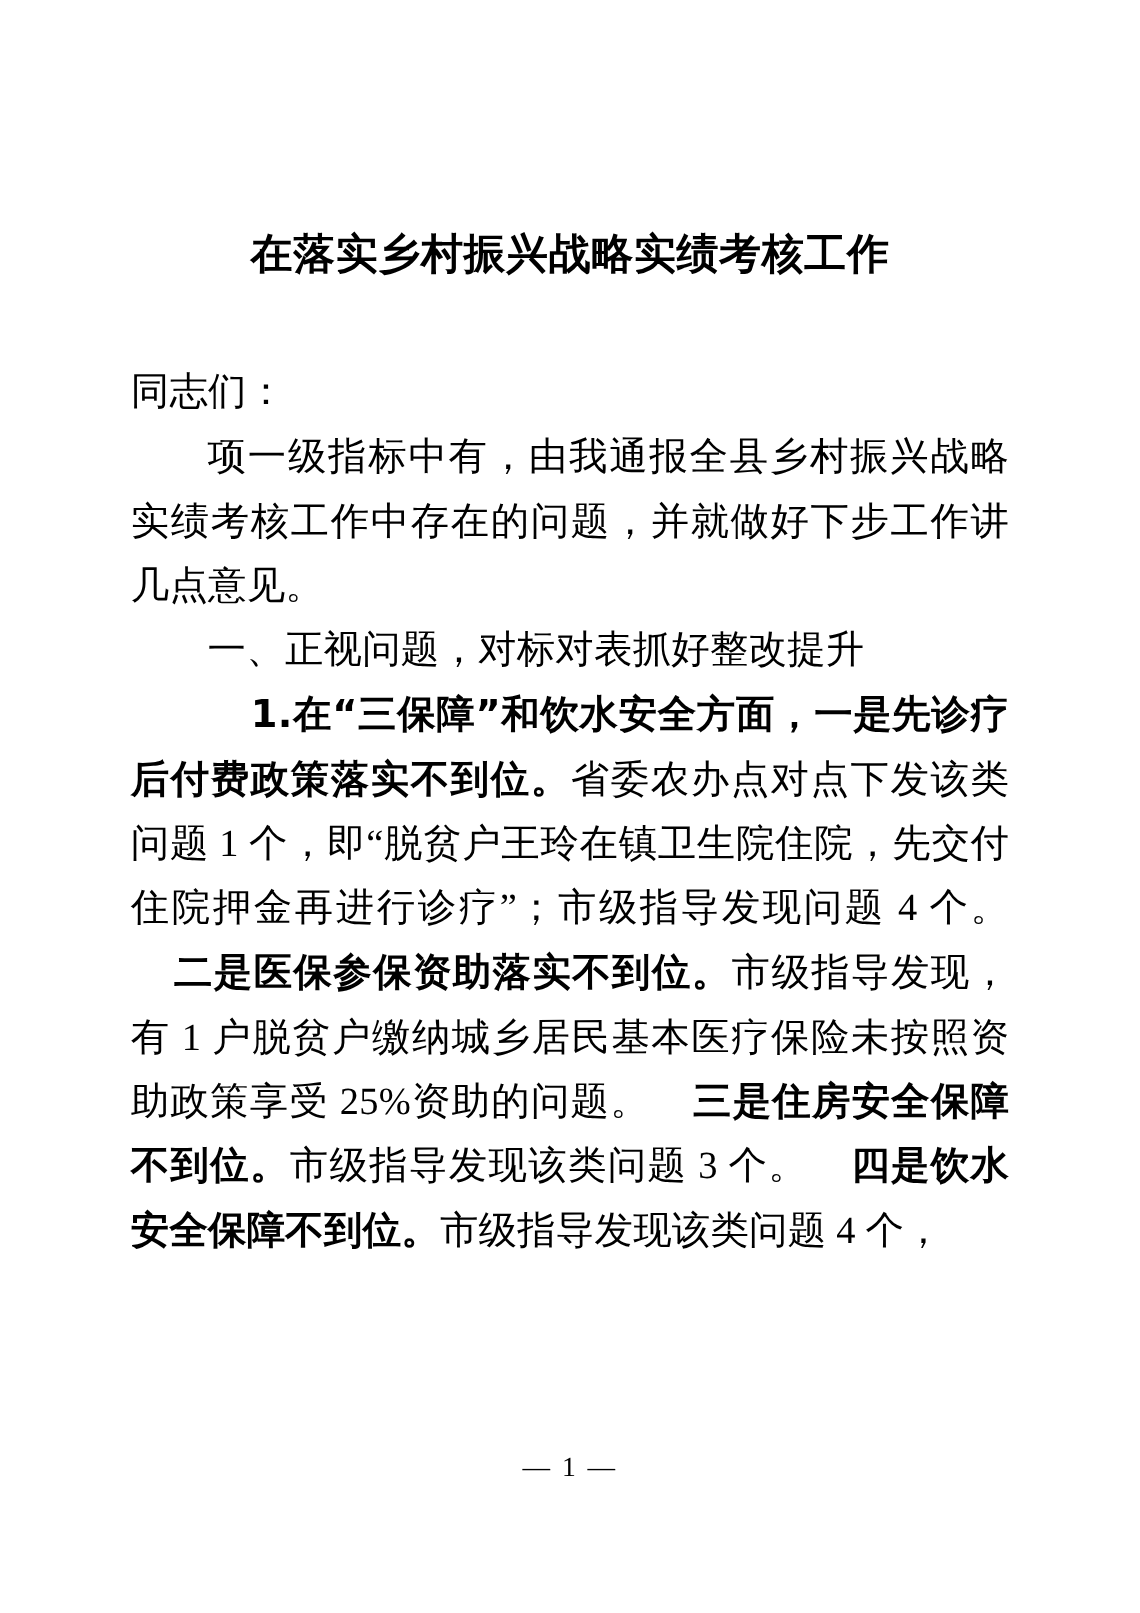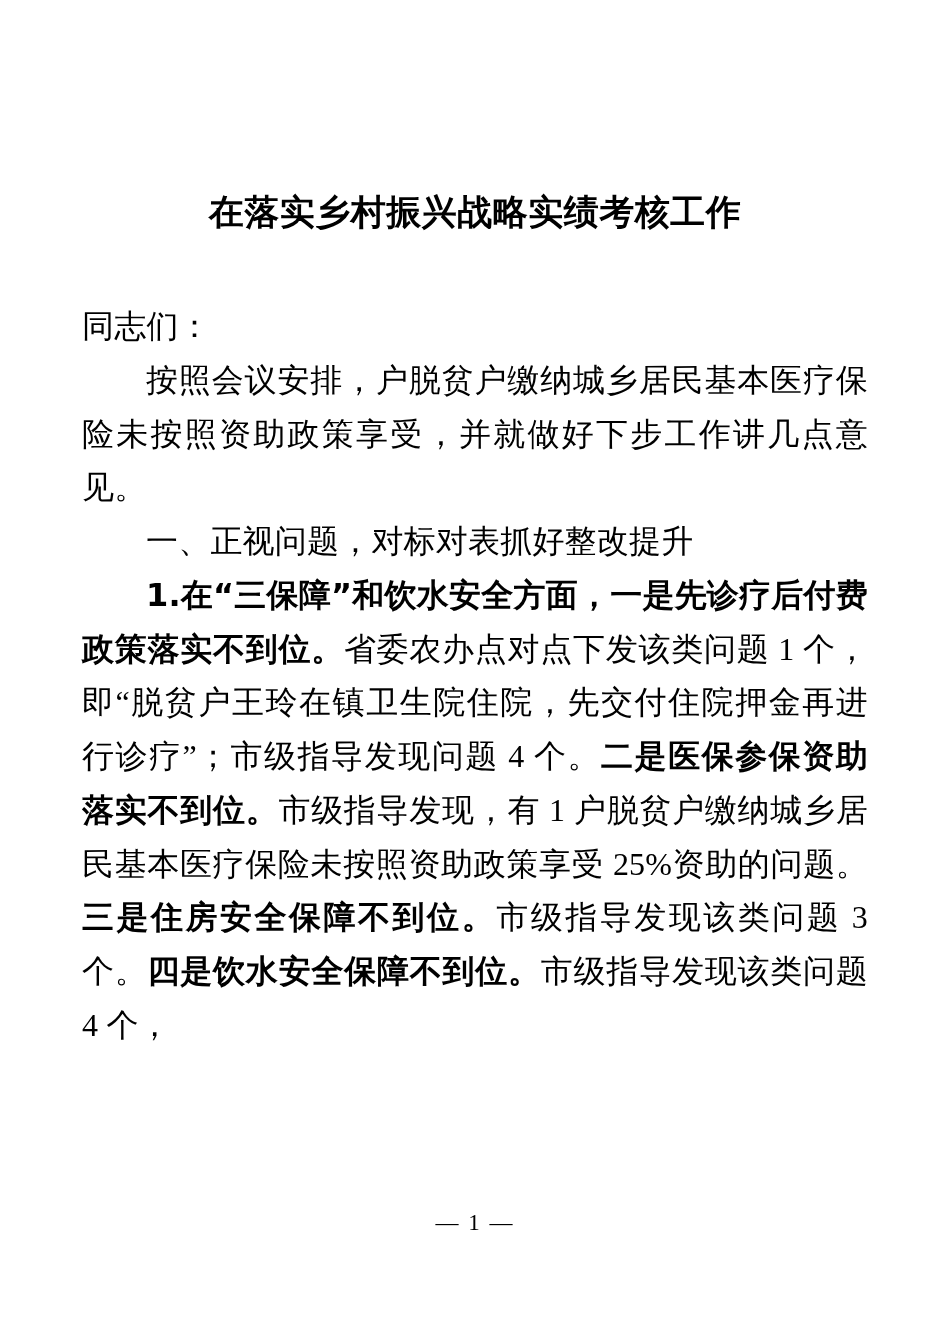--- a/index.html
+++ b/index.html
@@ -13,21 +13,21 @@
     font-family: "Liberation Serif", "DejaVu Serif", serif;
     color: #000000;
     position: relative;
     overflow: hidden;
   }
   .page {
     position: relative;
     width: 950px;
     height: 1344px;
     box-sizing: border-box;
-    padding: 0 82px;
+    padding: 0 109px;
   }
   .doc-title {
     text-align: center;
     font-family: "DejaVu Sans", "Liberation Sans", sans-serif;
     font-weight: 700;
     font-size: 35px;
     line-height: 1.72;
     letter-spacing: 0.5px;
     margin: 0;
     padding-top: 182px;
@@ -48,20 +48,21 @@
   }
   p.indent {
     text-indent: 2em;
   }
   p.noindent {
     text-indent: 0;
   }
   .bold {
     font-weight: 700;
     font-family: "DejaVu Sans", "Liberation Sans", sans-serif;
+    margin-left: 36px;
   }
   .sans-bold {
     font-family: "DejaVu Sans", "Liberation Sans", sans-serif;
     font-weight: 700;
   }
   .footer {
     position: absolute;
     left: 0;
     right: 0;
     bottom: 108px;
@@ -77,21 +78,21 @@
 <div class="page">
 
   <h1 class="doc-title">
     <span class="line">在落实乡村振兴战略实绩考核工作</span>
   </h1>
 
   <div class="body-block">
 
     <p class="para noindent">同志们：</p>
 
-    <p class="para indent">按照会议安排，户脱贫户缴纳城乡居民基本医疗保险未按照资助政策享受，并就做好下步工作讲几点意见。</p>
+    <p class="para indent">项一级指标中有，由我通报全县乡村振兴战略实绩考核工作中存在的问题，并就做好下步工作讲几点意见。</p>
 
     <p class="para indent">一、正视问题，对标对表抓好整改提升</p>
 
 
 
 
     <p class="para indent"><span class="bold">1.在“三保障”和饮水安全方面，一是先诊疗后付费政策落实不到位。</span><span>省委农办点对点下发该类问题 1 个，即“脱贫户王玲在镇卫生院住院，先交付住院押金再进行诊疗”；市级指导发现问题 4 个。</span><span class="bold">二是医保参保资助落实不到位。</span><span>市级指导发现，有 1 户脱贫户缴纳城乡居民基本医疗保险未按照资助政策享受 25%资助的问题。</span><span class="bold">三是住房安全保障不到位。</span><span>市级指导发现该类问题 3 个。</span><span class="bold">四是饮水安全保障不到位。</span><span>市级指导发现该类问题 4 个，</span></p>
 
   </div>
 

